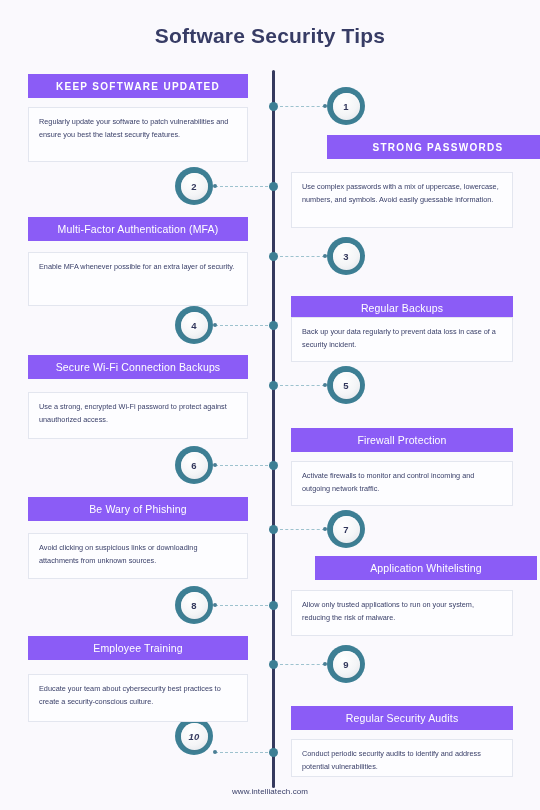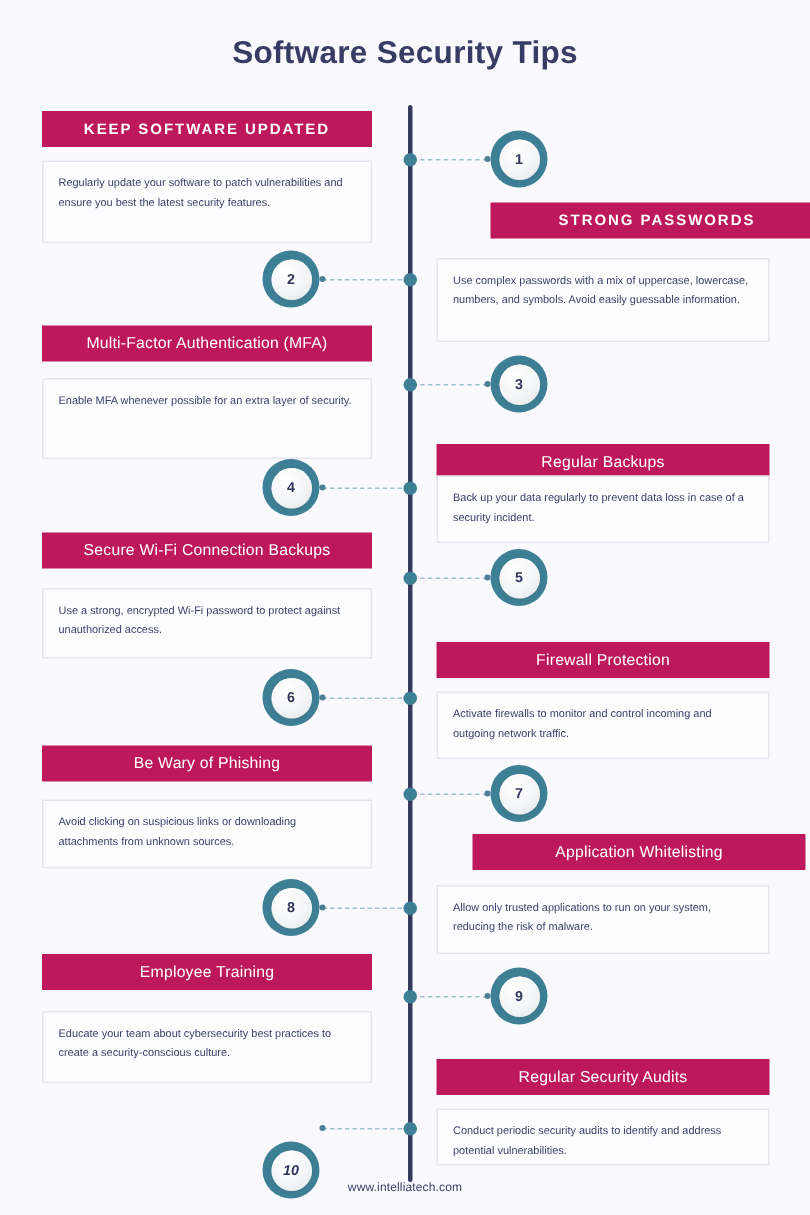--- a/index.html
+++ b/index.html
@@ -88,21 +88,21 @@
     font-size:9.5px;
     font-weight:bold;
     color:#32375c;
     letter-spacing:0.1px;
   }
 
   
   .card-header {
     position:absolute;
     height:24px;
-    background:#be185d;
+    background:#8b5cf6;
     color:#ffffff;
     display:flex;
     align-items:center;
     justify-content:center;
     font-size:10.5px;
     letter-spacing:0.15px;
     text-align:center;
     padding:0 6px;
   }
   .card-header.caps {
@@ -193,21 +193,21 @@
       </div>
       <div class="num-circle" style="top: 529px; left: 346px;">
         <div class="inner">7</div>
       </div>
       <div class="num-circle" style="top: 605px; left: 194px;">
         <div class="inner">8</div>
       </div>
       <div class="num-circle" style="top: 664px; left: 346px;">
         <div class="inner">9</div>
       </div>
-      <div class="num-circle" style="top: 780px; left: 194px; font-style: italic;">
+      <div class="num-circle" style="top: 736px; left: 194px; font-style: italic;">
         <div class="inner">10</div>
       </div>
     </div>
   <div id="cards-layer">
       <div class="card-header col-right caps" style="top: 135px; margin-left: 36px;">STRONG PASSWORDS</div>
       <div class="card-body col-right" style="top: 172px; height: 56px;">Use complex passwords with a mix of uppercase, lowercase, numbers, and symbols. Avoid easily guessable information.</div>
       <div class="card-header col-left" style="top: 217px;">Multi-Factor Authentication (MFA)</div>
       <div class="card-body col-left" style="top: 252px; height: 54px;">Enable MFA whenever possible for an extra layer of security.</div>
       <div class="card-header col-right" style="top: 296px;">Regular Backups</div>
       <div class="card-body col-right" style="top: 317px; height: 45px;">Back up your data regularly to prevent data loss in case of a security incident.</div>

